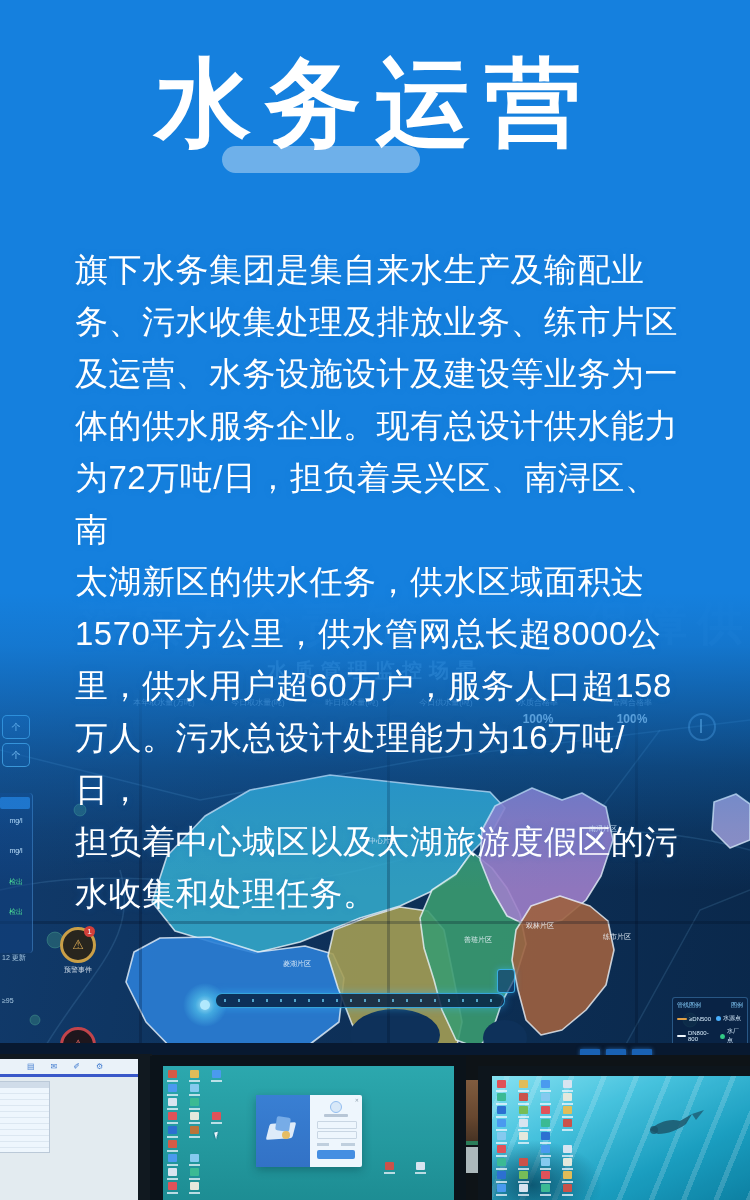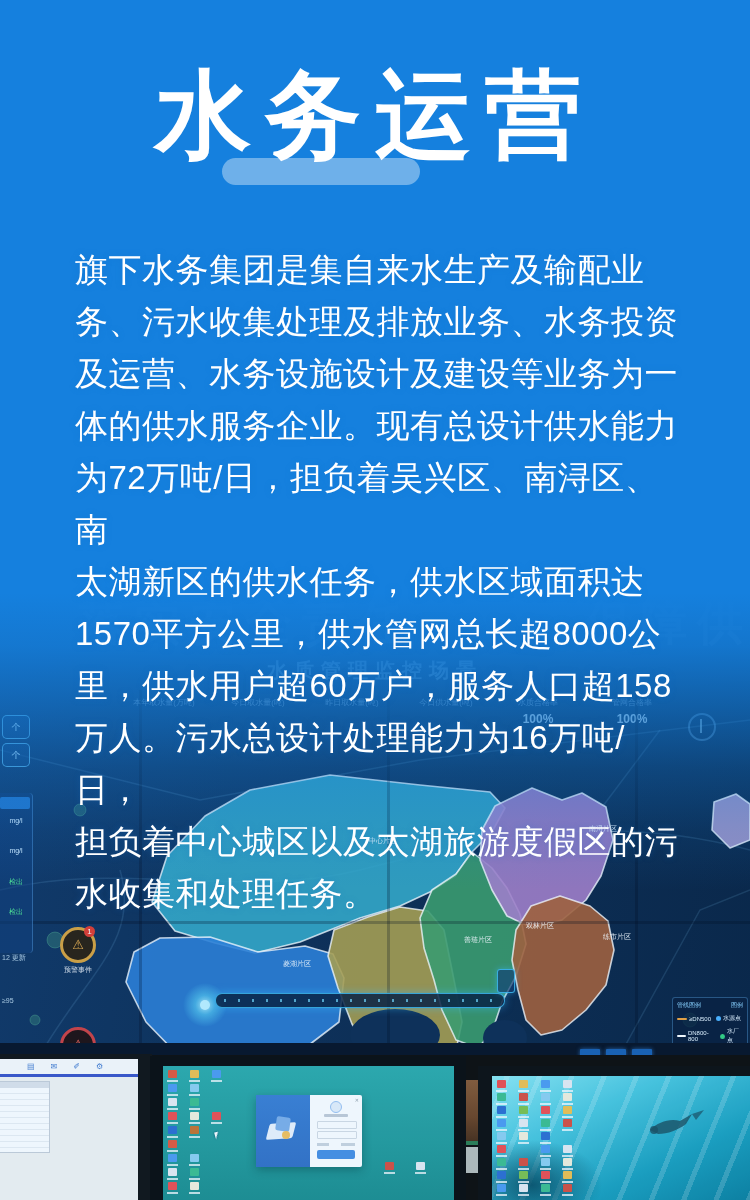--- a/index.html
+++ b/index.html
@@ -109,21 +109,21 @@
   .dicon:after{content:"";position:absolute;left:-1px;top:10px;width:11px;height:2px;background:rgba(255,255,255,0.75);}
 
   
   .fade{position:absolute;left:0;top:560px;width:750px;height:330px;pointer-events:none;
     background:linear-gradient(180deg,rgba(21,128,222,1) 0%,rgba(21,128,222,1) 10%,
       rgba(21,128,222,0.88) 26%,rgba(21,128,222,0.6) 45%,rgba(21,128,222,0.32) 63%,
       rgba(21,128,222,0.12) 82%,rgba(21,128,222,0) 100%);}
   .tint{position:absolute;left:0;top:575px;width:750px;height:625px;background:rgba(21,128,222,0.07);pointer-events:none;}
 
   
-  .hero{position:absolute;left:0;top:12px;width:750px;height:230px;}
+  .hero{position:absolute;left:0;top:0;width:750px;height:230px;}
   .hero-bar{position:absolute;left:222px;top:146px;width:198px;height:27px;border-radius:14px;
         background:rgba(255,255,255,0.38);}
   .hero-title{position:absolute;left:0;top:48px;width:750px;text-align:center;font-size:96px;line-height:110px;
         color:#fff;font-weight:700;font-family:"DejaVu Serif","Liberation Serif",serif;letter-spacing:14px;}
 
   
   .intro{position:absolute;left:75px;top:244px;width:615px;color:#fff;font-size:33px;line-height:52px;
         font-weight:500;white-space:pre-line;letter-spacing:0.5px;
         text-shadow:0 0 6px rgba(20,110,200,0.35);}
 
@@ -364,21 +364,21 @@
 
   <div class="tint"></div>
   <div class="fade"></div>
 
   <div class="hero">
     <div class="hero-bar"></div>
     <div class="hero-title">水务运营</div>
   </div>
 
   <div class="intro">旗下水务集团是集自来水生产及输配业
-务、污水收集处理及排放业务、水务投资
+务、污水收集处理及排放业务、练市片区
 及运营、水务设施设计及建设等业务为一
 体的供水服务企业。现有总设计供水能力
 为72万吨/日，担负着吴兴区、南浔区、南
 太湖新区的供水任务，供水区域面积达
 1570平方公里，供水管网总长超8000公
 里，供水用户超60万户，服务人口超158
 万人。污水总设计处理能力为16万吨/日，
 担负着中心城区以及太湖旅游度假区的污
 水收集和处理任务。</div>
 </div>

